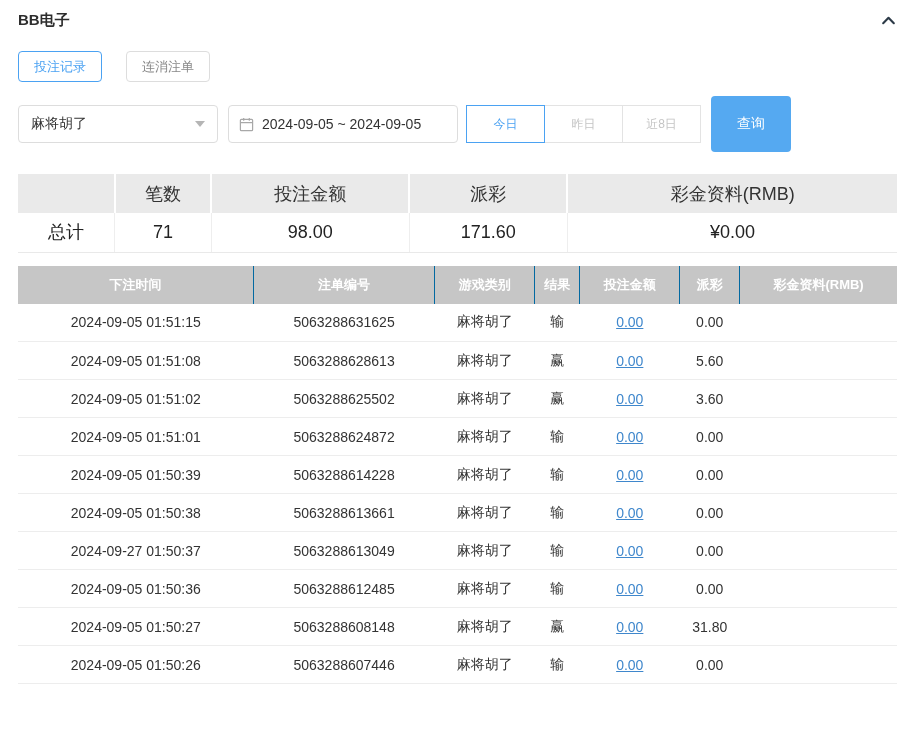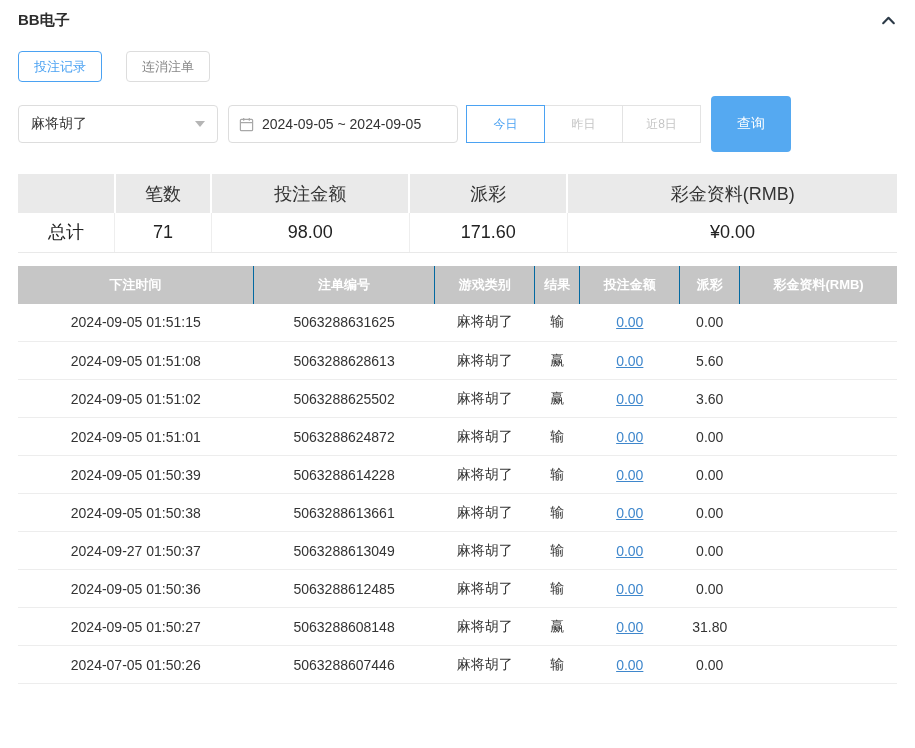--- a/index.html
+++ b/index.html
@@ -241,21 +241,21 @@
         <tr>
     <td>2024-09-05 01:50:27</td>
     <td>5063288608148</td>
     <td>麻将胡了</td>
     <td>赢</td>
     <td><a class="bet-link">0.00</a></td>
     <td>31.80</td>
     <td></td>
   </tr>
         <tr>
-    <td>2024-07-05 01:50:26</td>
+    <td>2024-09-05 01:50:26</td>
     <td>5063288607446</td>
     <td>麻将胡了</td>
     <td>输</td>
     <td><a class="bet-link">0.00</a></td>
     <td>0.00</td>
     <td></td>
   </tr>
       </tbody>
   </table>
 

